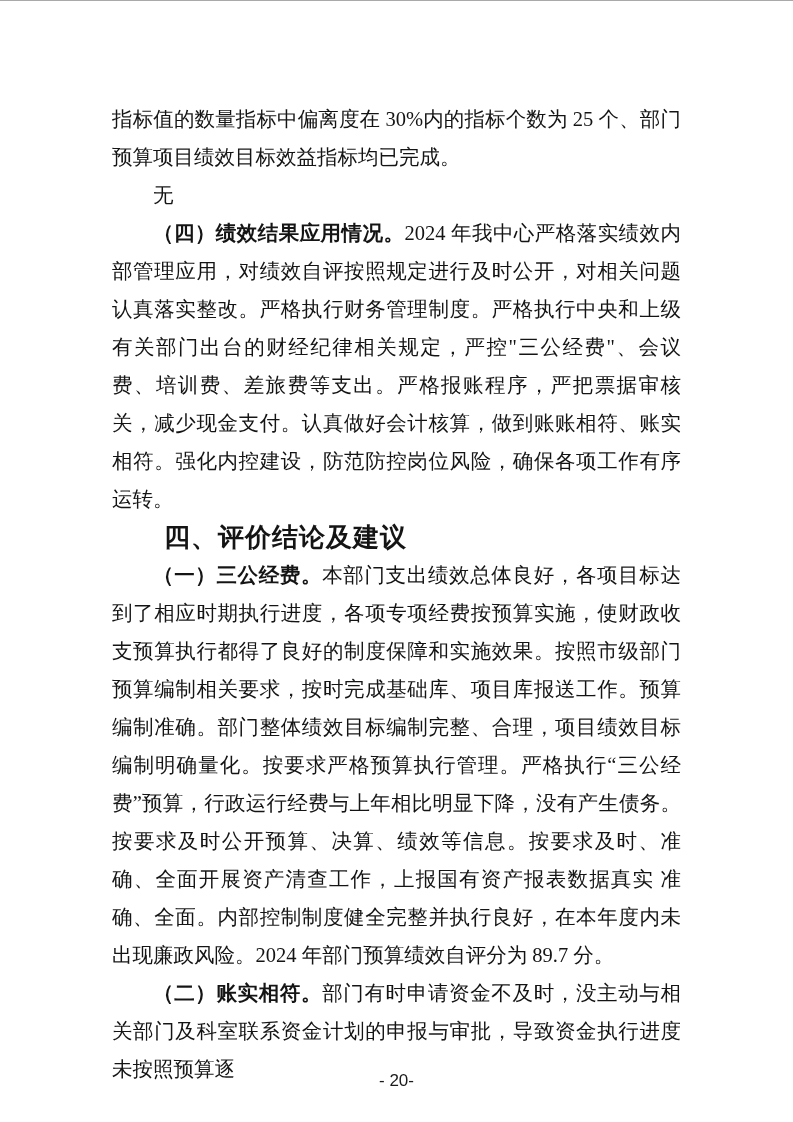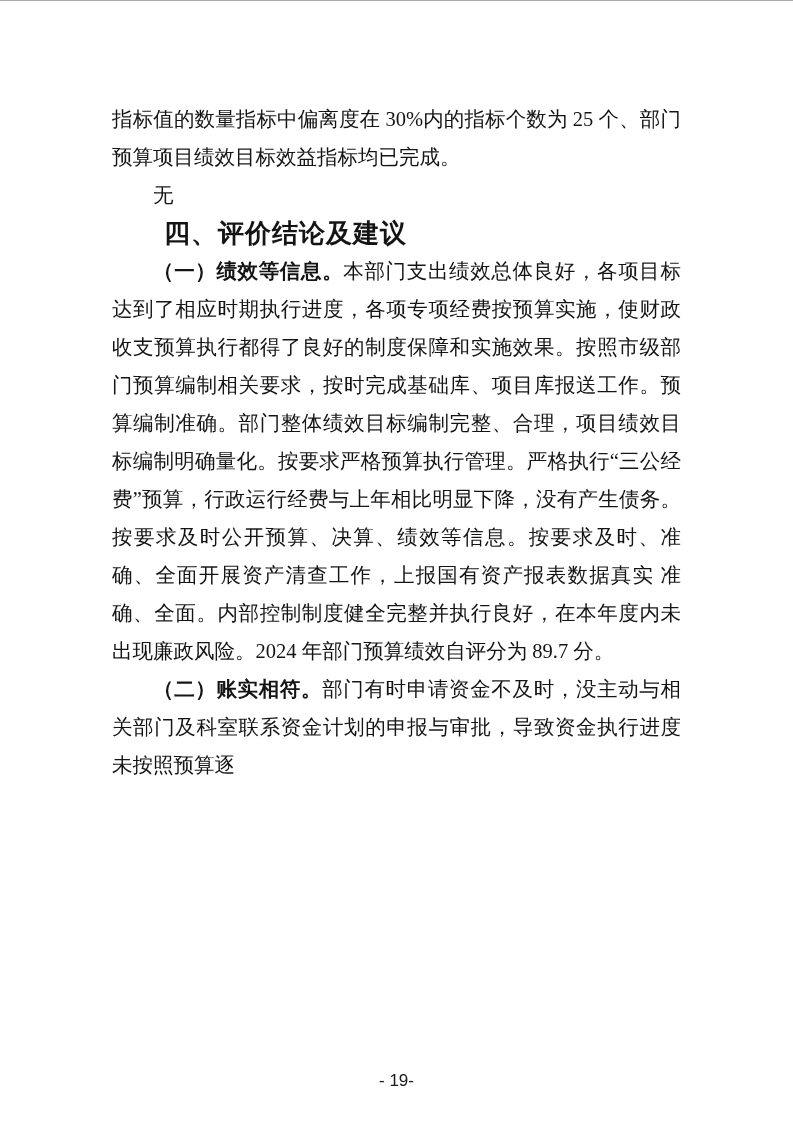--- a/index.html
+++ b/index.html
@@ -63,23 +63,24 @@
 <body>
 
 <div class="page">
   <div class="content">
 
     <p class="noindent">指标值的数量指标中偏离度在 30%内的指标个数为 25 个、部门预算项目绩效目标效益指标均已完成。</p>
 
 
     <p>无</p>
 
+    <p><span class="lead">（四）绩效结果应用情况。</span><span>2024 年我中心严格落实绩效内部管理应用，对绩效自评按照规定进行及时公开，对相关问题认真落实整改。严格执行财务管理制度。严格执行中央和上级有关部门出台的财经纪律相关规定，严控"三公经费"、会议费、培训费、差旅费等支出。严格报账程序，严把票据审核关，减少现金支付。认真做好会计核算，做到账账相符、账实相符。强化内控建设，防范防控岗位风险，确保各项工作有序运转。</span></p>
 
     <p class="heading-sans">四、评价结论及建议</p>
 
-    <p><span class="lead">（一）绩效等信息。</span><span>本部门支出绩效总体良好，各项目标达到了相应时期执行进度，各项专项经费按预算实施，使财政收支预算执行都得了良好的制度保障和实施效果。按照市级部门预算编制相关要求，按时完成基础库、项目库报送工作。预算编制准确。部门整体绩效目标编制完整、合理，项目绩效目标编制明确量化。按要求严格预算执行管理。严格执行“三公经费”预算，行政运行经费与上年相比明显下降，没有产生债务。按要求及时公开预算、决算、绩效等信息。按要求及时、准确、全面开展资产清查工作，上报国有资产报表数据真实 准确、全面。内部控制制度健全完整并执行良好，在本年度内未出现廉政风险。2024 年部门预算绩效自评分为 89.7 分。</span></p>
+    <p><span class="lead">（一）三公经费。</span><span>本部门支出绩效总体良好，各项目标达到了相应时期执行进度，各项专项经费按预算实施，使财政收支预算执行都得了良好的制度保障和实施效果。按照市级部门预算编制相关要求，按时完成基础库、项目库报送工作。预算编制准确。部门整体绩效目标编制完整、合理，项目绩效目标编制明确量化。按要求严格预算执行管理。严格执行“三公经费”预算，行政运行经费与上年相比明显下降，没有产生债务。按要求及时公开预算、决算、绩效等信息。按要求及时、准确、全面开展资产清查工作，上报国有资产报表数据真实 准确、全面。内部控制制度健全完整并执行良好，在本年度内未出现廉政风险。2024 年部门预算绩效自评分为 89.7 分。</span></p>
 
     <p><span class="lead">（二）账实相符。</span><span>部门有时申请资金不及时，没主动与相关部门及科室联系资金计划的申报与审批，导致资金执行进度未按照预算逐</span></p>
 
   </div>
 
-  <div class="footer">- 19-</div>
+  <div class="footer">- 20-</div>
 </div>
 
 </body></html>

